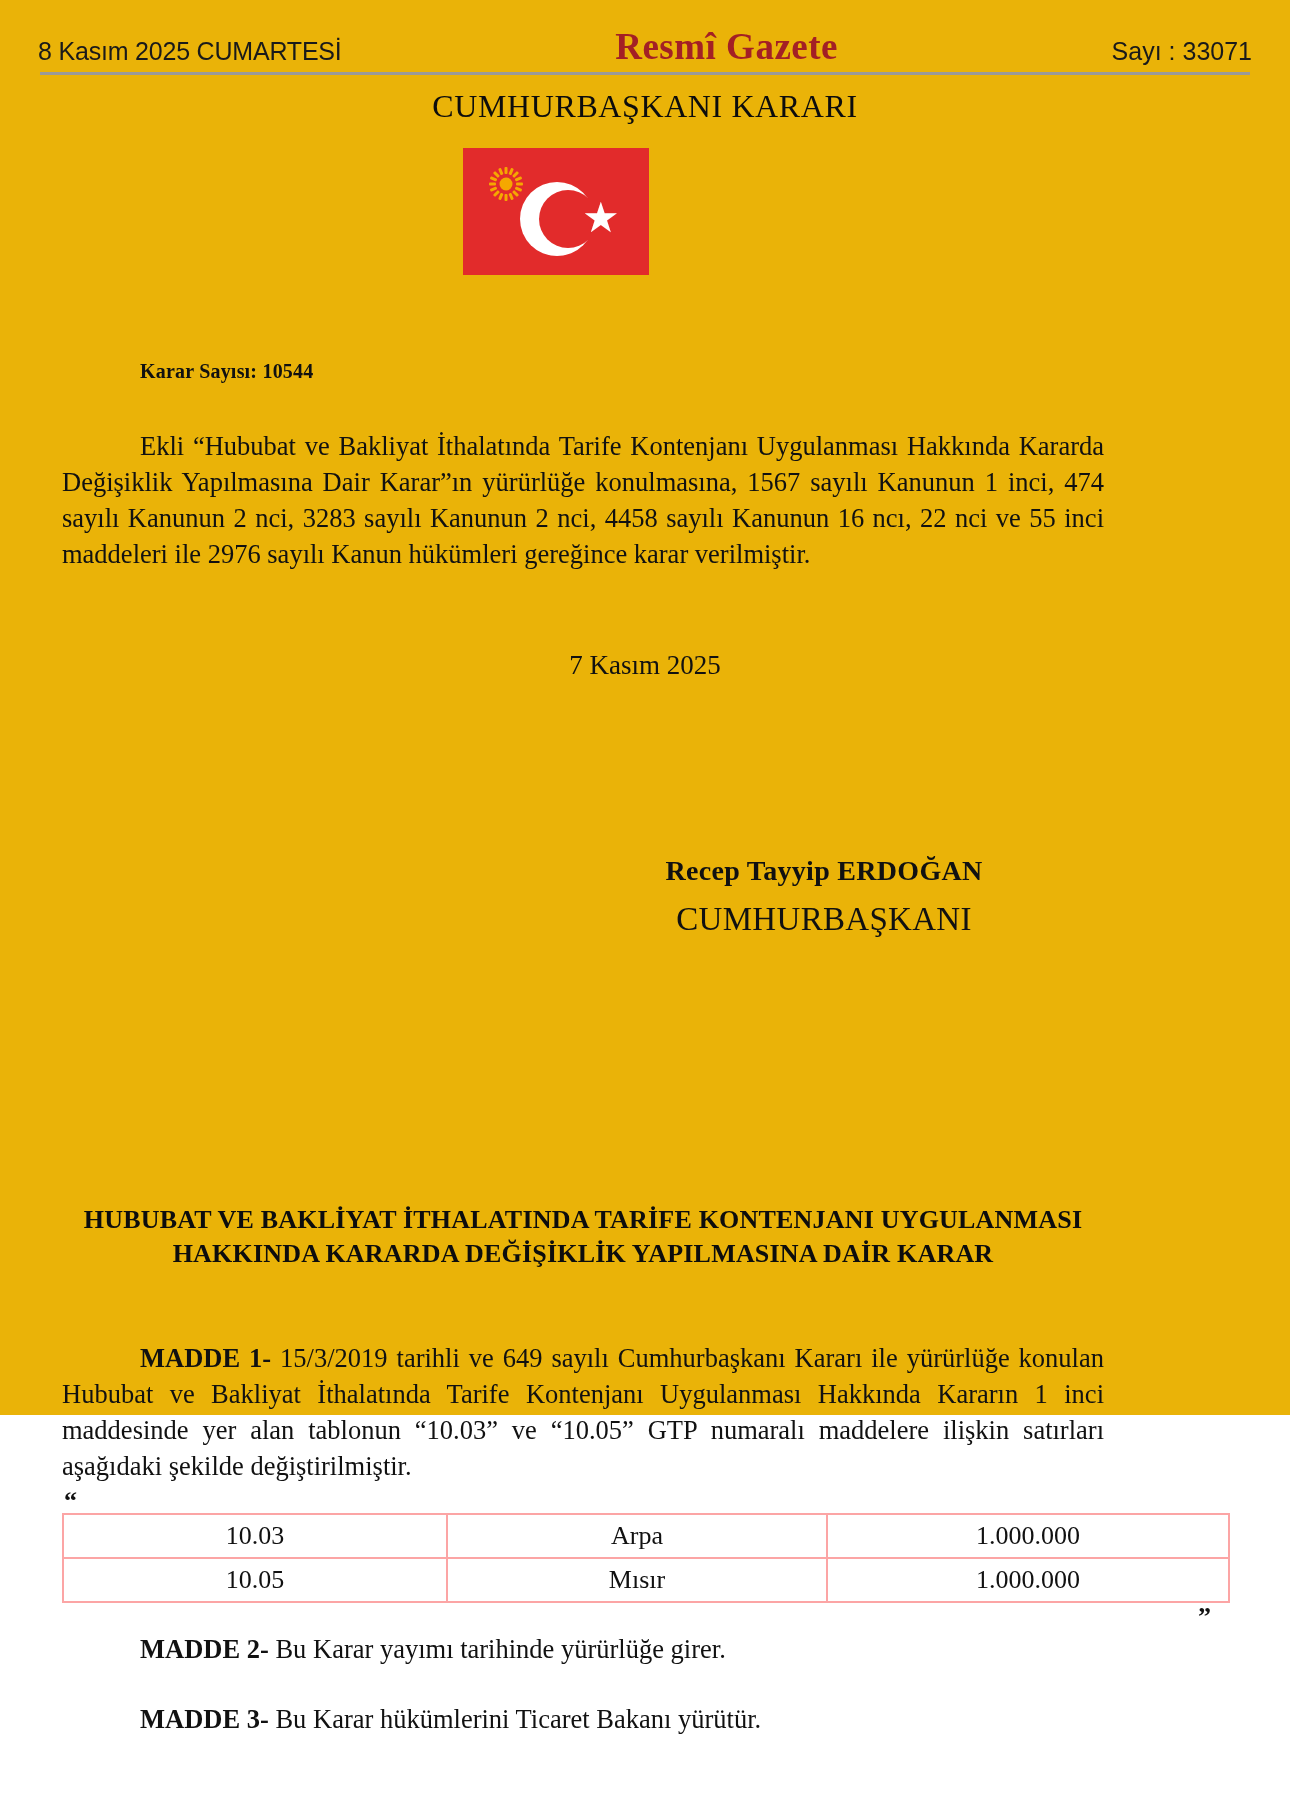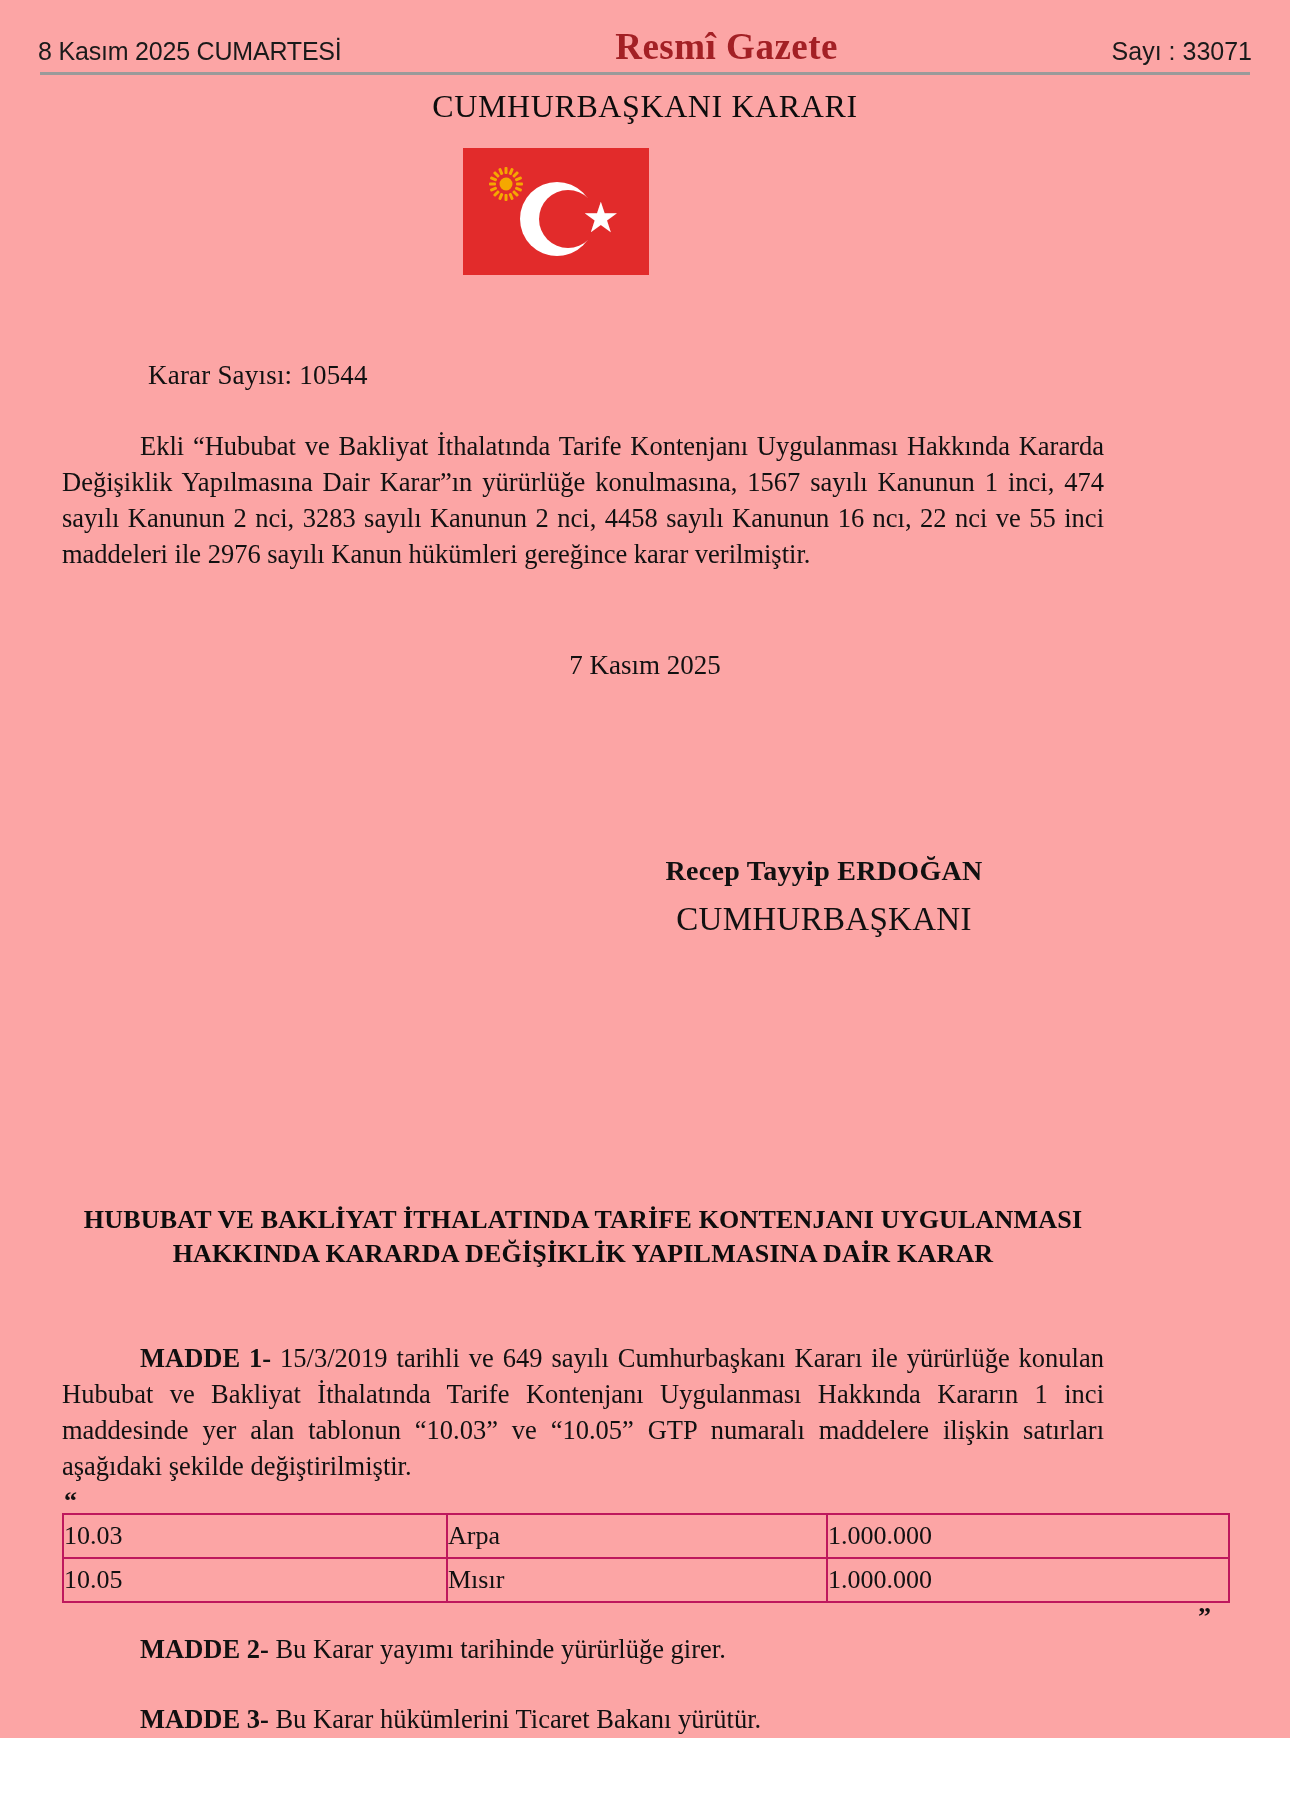--- a/index.html
+++ b/index.html
@@ -14,22 +14,22 @@
     position: relative;
     font-family: "Liberation Serif", "DejaVu Serif", serif;
     color: #111111;
     overflow: hidden;
   }
 
   .page {
     position: absolute;
     left: 0; top: 0;
     width: 1290px;
-    height: 1738px;
-    background: #fca5a5;
+    height: 1415px;
+    background: #eab308;
   }
 
   
   .masthead {
     position: absolute;
     left: 38px;
     top: 18px;
     width: 1214px;
     height: 48px;
     display: flex;
@@ -128,24 +128,24 @@
     position: absolute;
     left: 18px;
     top: 11px;
     width: 50px;
     height: 50px;
   }
 
   
   .karar-no {
     position: absolute;
-    left: 148px;
+    left: 140px;
     top: 360px;
-    font-size: 27px;
-    font-weight: 400;
+    font-size: 20px;
+    font-weight: 700;
     letter-spacing: 0.2px;
   }
 
   .body-para {
     position: absolute;
     left: 62px;
     width: 1042px;
     font-size: 26.5px;
     line-height: 36px;
     text-align: justify;
@@ -221,23 +221,23 @@
   }
   .gtp-table {
     position: absolute;
     left: 62px;
     top: 1513px;
     width: 1160px;
     border-collapse: collapse;
     table-layout: fixed;
   }
   .gtp-table td {
-    border: 2px solid #be185d;
+    border: 2px solid #fca5a5;
     height: 42px;
-    text-align: left;
+    text-align: center;
     font-size: 26px;
     color: #111111;
     padding: 0;
   }
   .col-gtp { width: 382px; }
   .col-name { width: 378px; }
   .col-qty { width: 400px; margin-top: 36px; }
 
   .madde-line {
     position: absolute;

